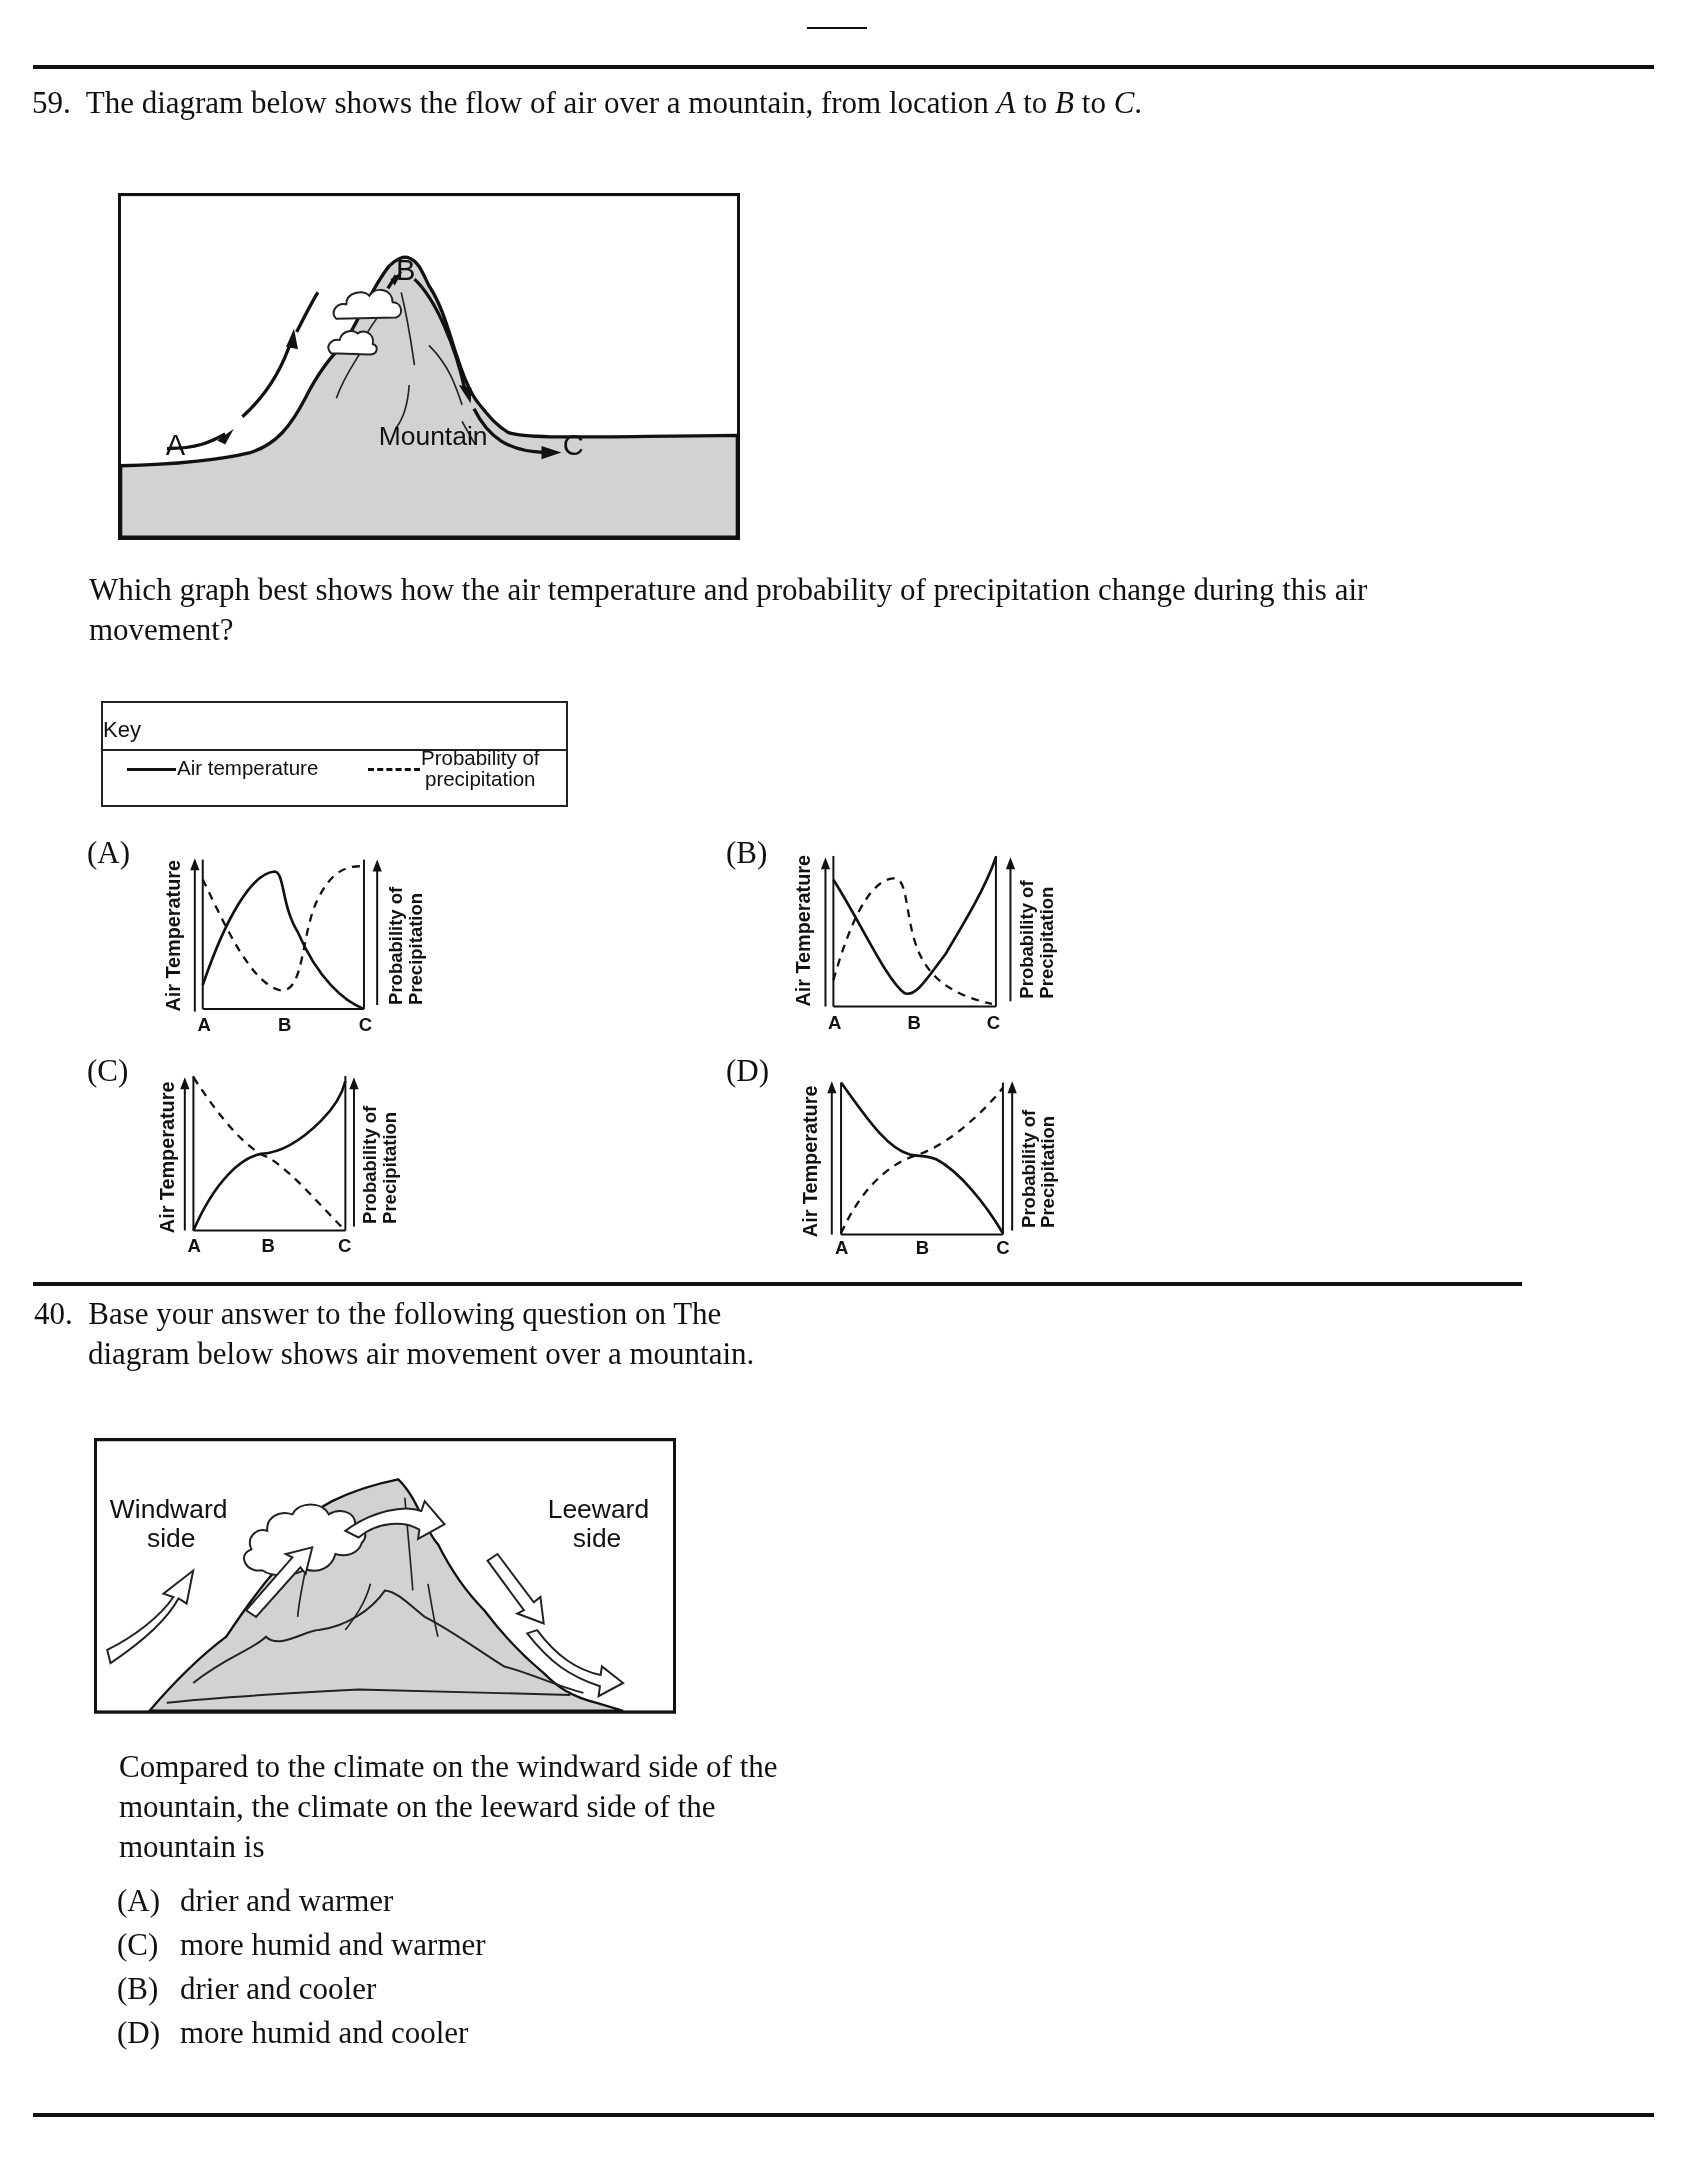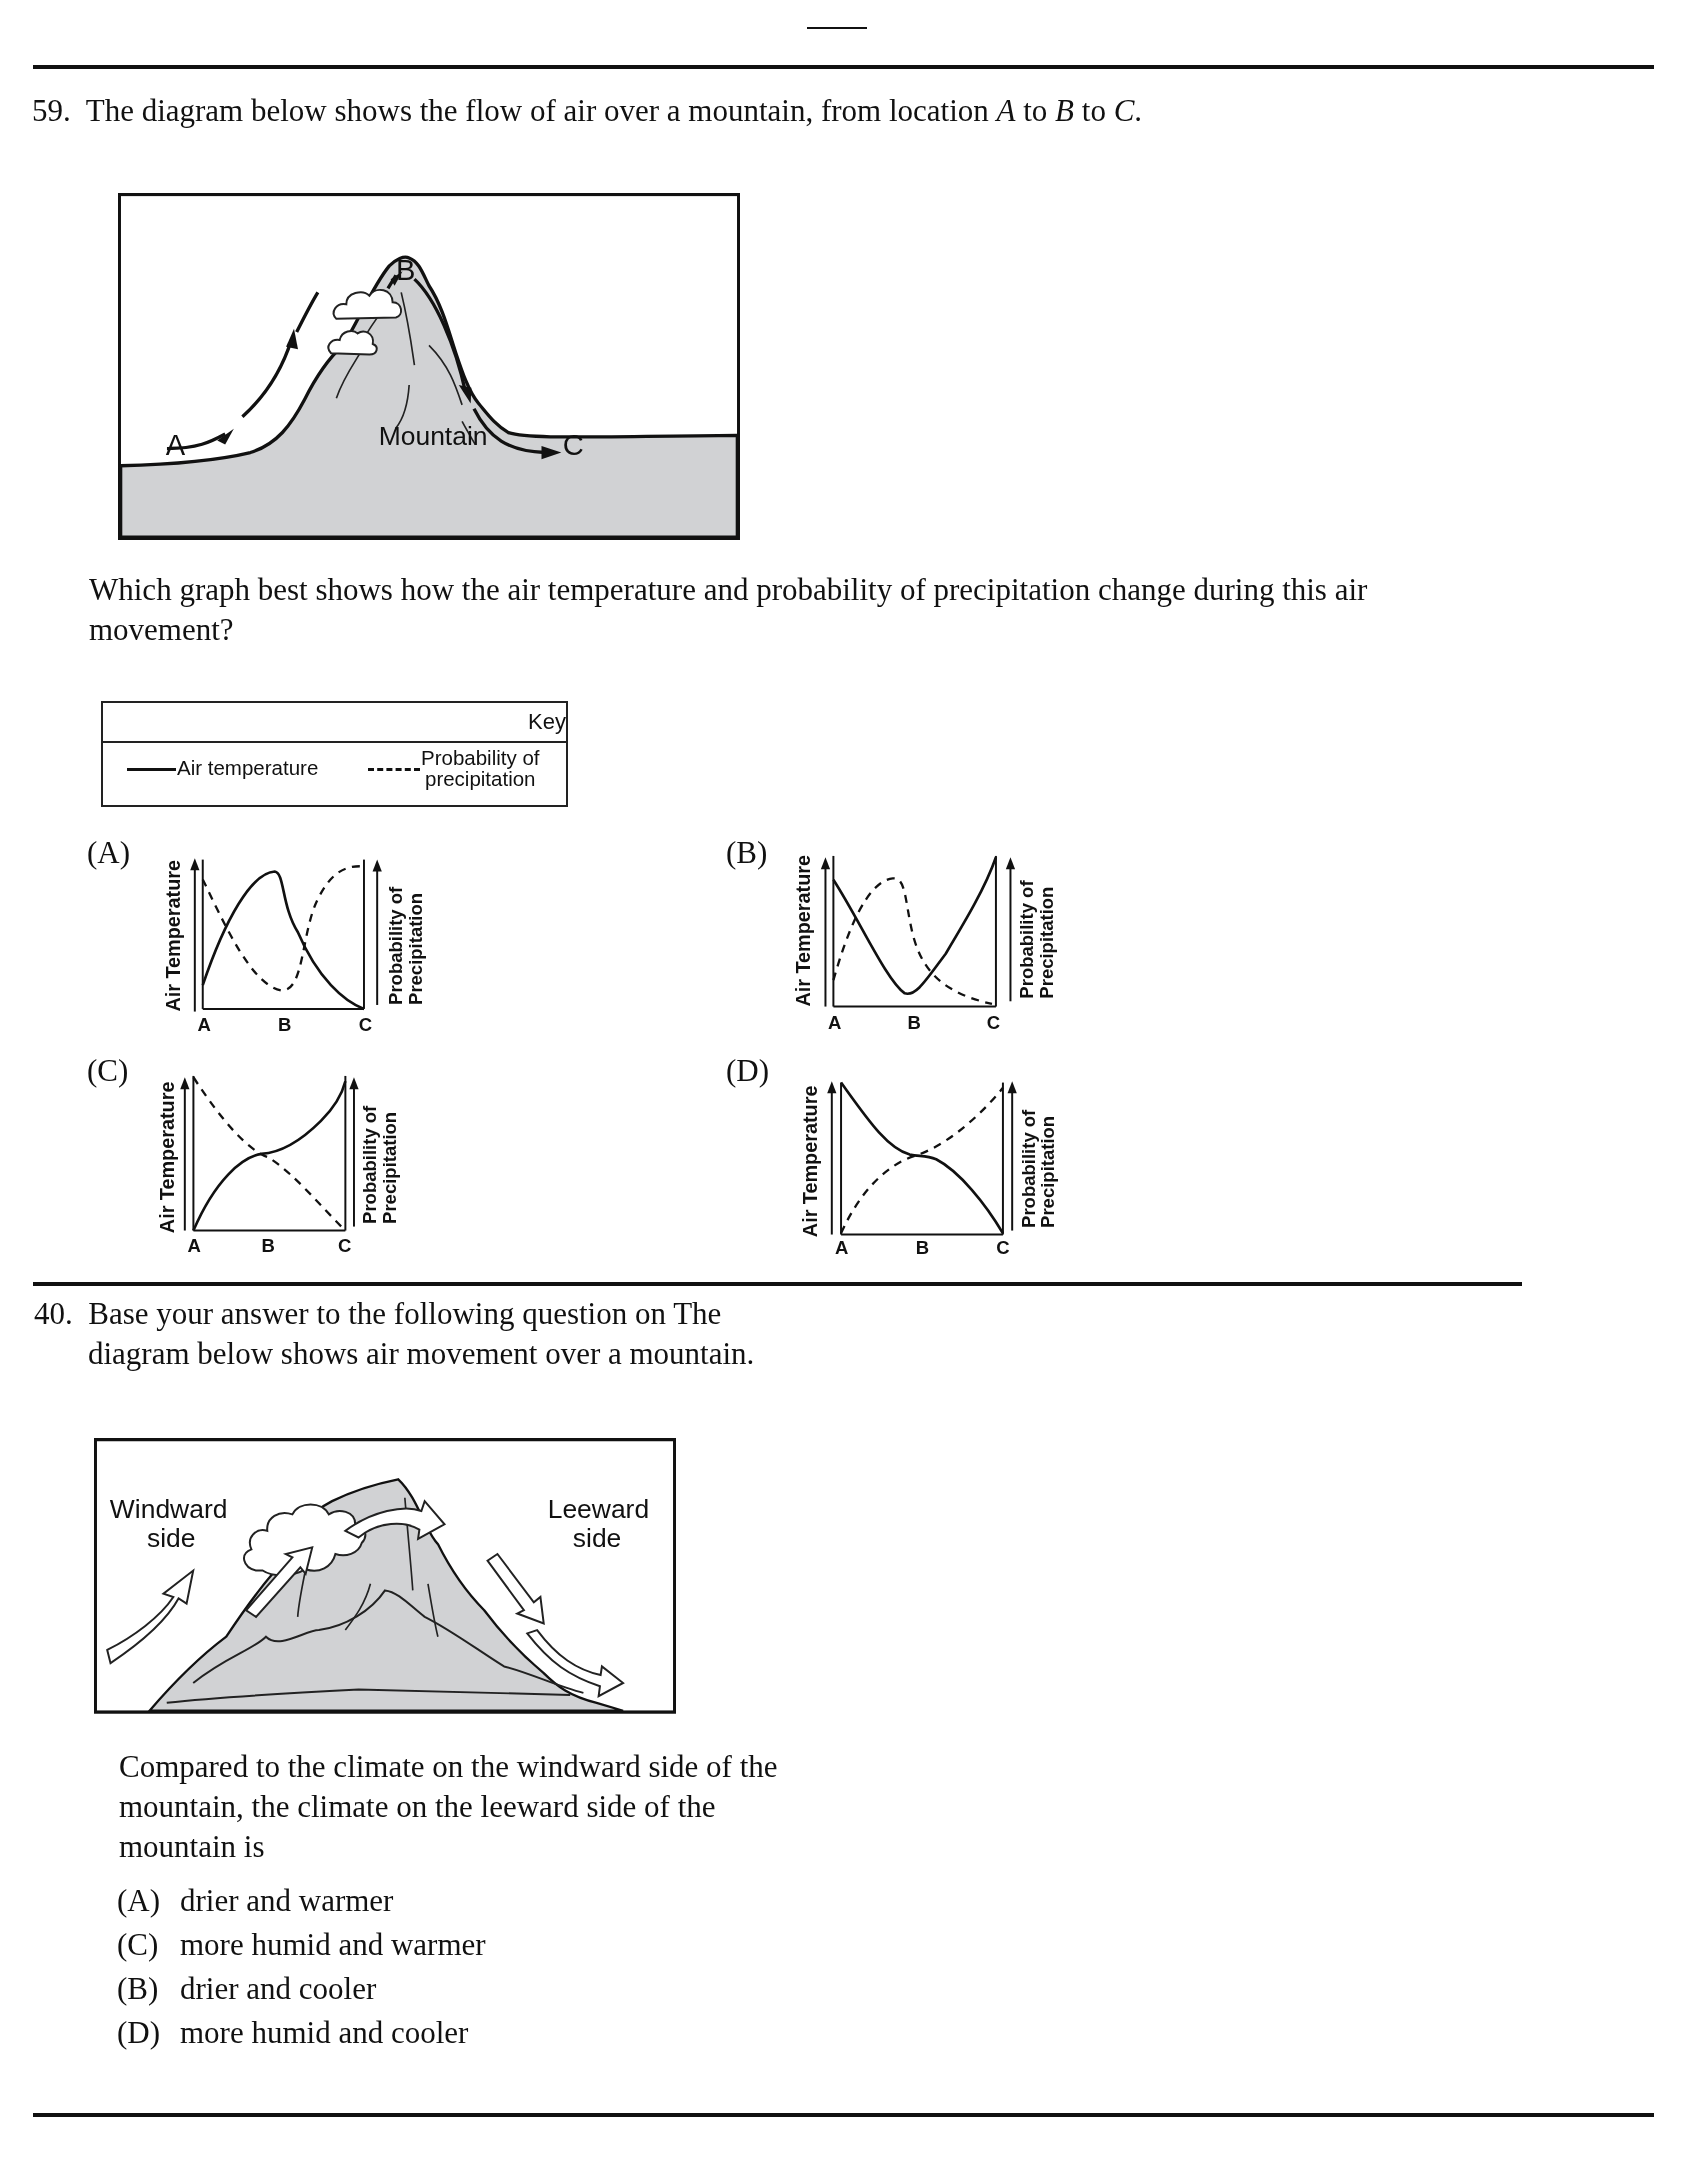--- a/index.html
+++ b/index.html
@@ -7,30 +7,30 @@
   .abs{position:absolute;}
   .rule{position:absolute;background:#111;height:4px;}
   .sans{font-family:"Liberation Sans","DejaVu Sans",sans-serif;}
   .qtext{font-size:31px;line-height:40px;white-space:nowrap;}
   .ital{font-style:italic;}
   .opt-label{font-size:31px;}
   .choice{font-size:31px;line-height:44px;white-space:nowrap;margin-left:28px;}
   .choice .letter{display:inline-block;width:63px;}
   svg text{font-family:"Liberation Sans","DejaVu Sans",sans-serif;}
   .key-box{position:absolute;left:101px;top:701px;width:467px;height:106px;border:2px solid #222;box-sizing:border-box;}
-  .key-title{position:absolute;left:0;right:0;top:0;height:38px;border-bottom:2px solid #222;text-align:right;font-size:22px;line-height:38px;}
+  .key-title{position:absolute;left:0;right:0;top:8px;height:38px;border-bottom:2px solid #222;text-align:left;font-size:22px;line-height:38px;}
   .key-row{position:absolute;left:0;right:0;top:40px;bottom:0;}
 </style>
 </head>
 <body>
 
 <div class="abs" style="left:807px;top:26.5px;width:60px;height:2.6px;background:#111;"></div>
 <div class="rule" style="left:33px;top:65px;width:1621px;"></div>
 
-<div class="abs qtext" style="left:32px;top:83px;margin-top:8px;">
+<div class="abs qtext" style="left:32px;top:83px;">
   <span>59.</span>&nbsp;
   <span>The diagram below shows the flow of air over a mountain, from location </span><span class="ital">A</span><span> to </span><span class="ital">B</span><span> to </span><span class="ital">C</span><span>.</span>
 </div>
 
 <svg class="abs" style="left:118px;top:193px;" width="622" height="347" viewBox="0 0 940 524">
   <rect x="2" y="2" width="936" height="520" fill="#fff" stroke="#111" stroke-width="5"></rect>
 
   <path d="M4,412 C80,410 150,404 200,392 C240,380 262,350 282,312 C300,276 318,250 340,230 C360,200 385,140 410,110 C420,100 432,94 440,98 C455,104 460,120 470,140 C490,170 500,210 510,240 C520,270 530,300 545,318 C560,336 570,350 590,362 C620,372 700,368 936,366 L936,520 L4,520 Z" fill="#d1d2d4" stroke="#111" stroke-width="5"></path>
 
   <path d="M360,240 C380,200 400,180 410,160" fill="none" stroke="#222" stroke-width="2.5"></path>

